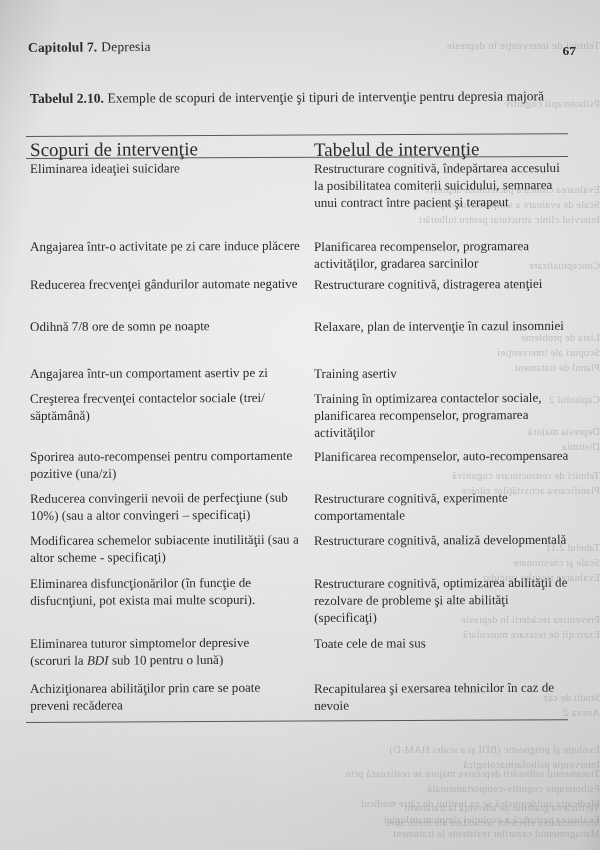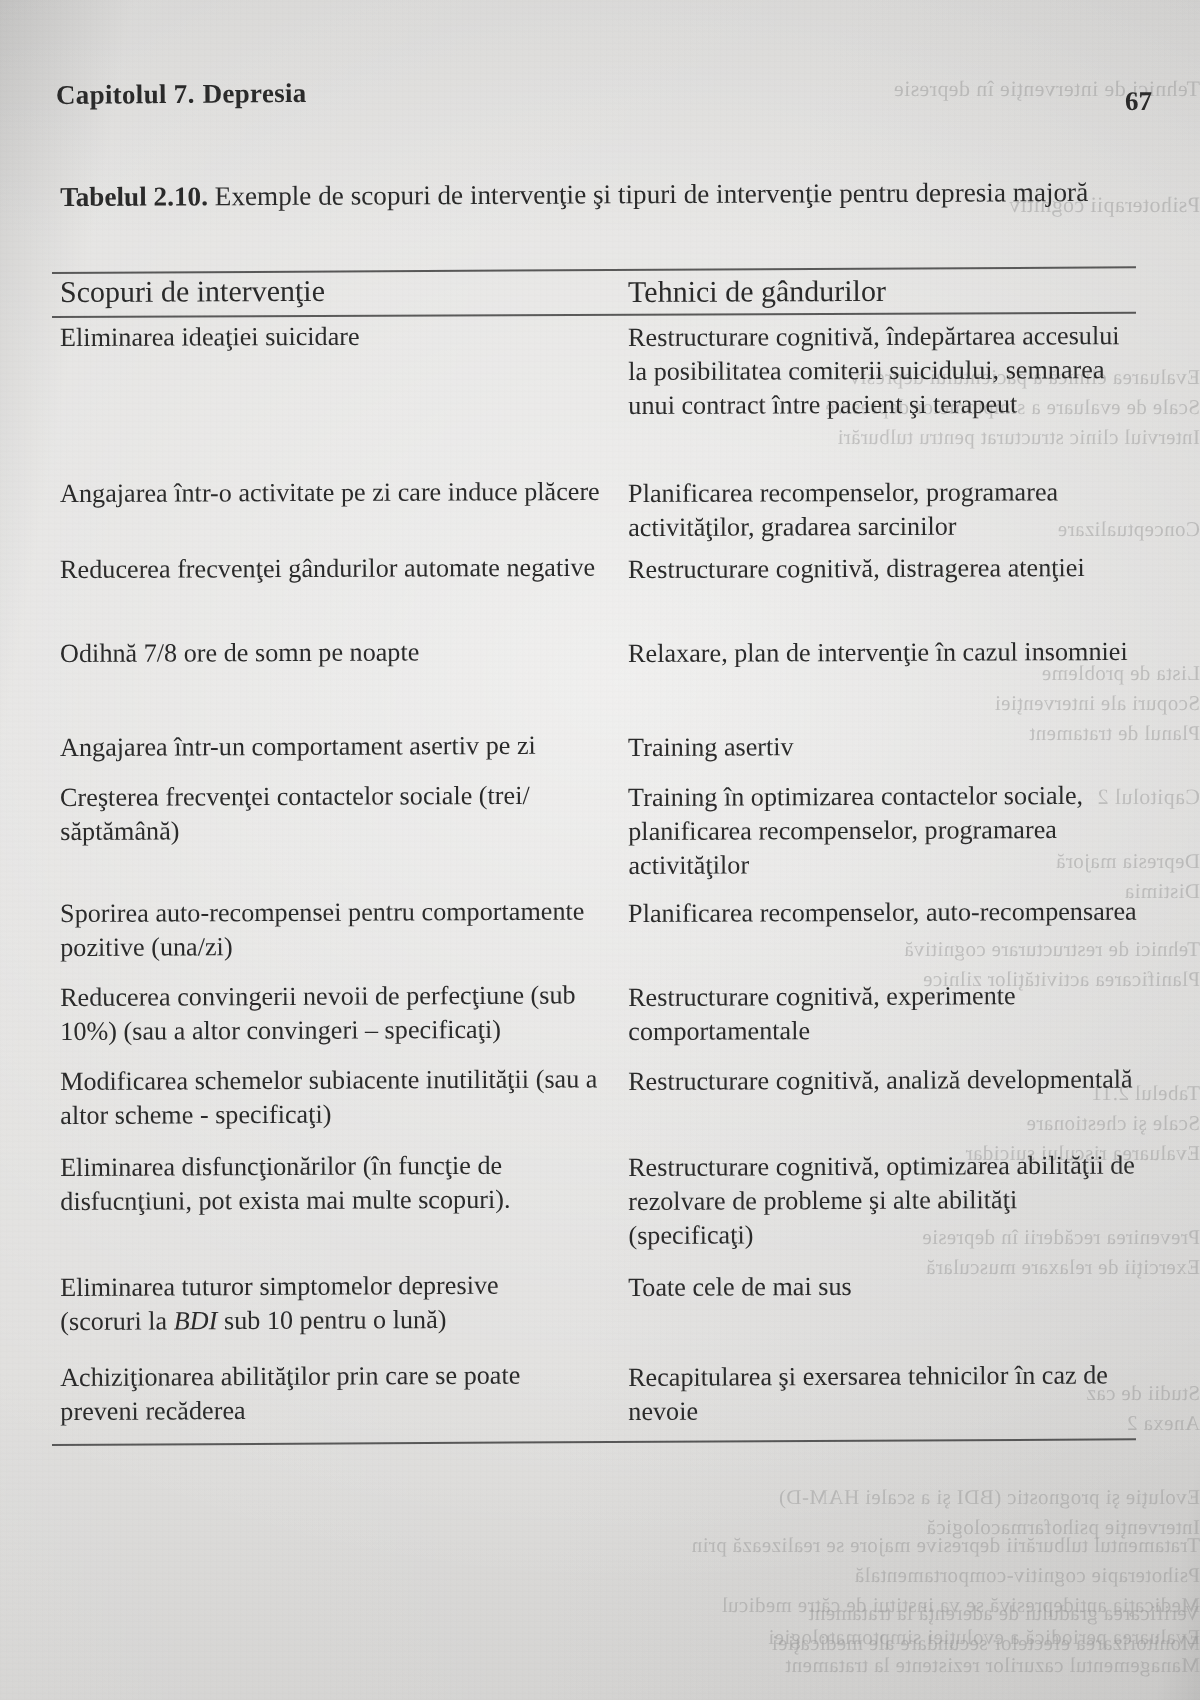--- a/index.html
+++ b/index.html
@@ -65,21 +65,21 @@
     top: 40px;
     font-size: 13.5px;
     letter-spacing: 0.15px;
     transform: rotate(-0.5deg);
     transform-origin: left center;
   }
   .running-head .chap {
     font-weight: bold;
   }
   .running-head .chap-title {
-    font-weight: bold;
+    font-weight: normal;
     margin-left: 4px;
     text-align: right;
   }
 
   .folio {
     position: absolute;
     right: 24px;
     top: 43px;
     font-size: 13.5px;
     font-weight: bold;
@@ -103,21 +103,21 @@
     border-top: 1.4px solid #444;
     opacity: 0.88;
   }
   #rule-top    { left: 26px; top: 136px; width: 542px; transform: rotate(-0.30deg); transform-origin: left center; }
   #rule-header { left: 26px; top: 158px; width: 542px; transform: rotate(-0.22deg); transform-origin: left center; }
   #rule-bottom { left: 26px; top: 722px; width: 542px; border-top-width: 1.8px; transform: rotate(-0.30deg); transform-origin: left center; }
 
   .col-head {
     position: absolute;
     top: 139px;
-    font-size: 15px;
+    font-size: 19px;
     transform: rotate(-0.25deg);
     transform-origin: left top;
   }
   #head-goals { left: 30px; }
   #head-techs { left: 314px; }
 
   #table-body {
     position: absolute;
     left: 0;
     top: 160px;
@@ -217,21 +217,21 @@
     <div class="folio">67</div>
 
     <div class="table-caption">
       <span class="lbl">Tabelul 2.10.</span>
       <span>Exemple de scopuri de intervenţie şi tipuri de intervenţie pentru depresia majoră</span>
     </div>
 
     <div class="rule" id="rule-top"></div>
 
     <div class="col-head" id="head-goals">Scopuri de intervenţie</div>
-    <div class="col-head" id="head-techs">Tehnici de gândurilor</div>
+    <div class="col-head" id="head-techs">Tabelul de intervenţie</div>
 
     <div class="rule" id="rule-header"></div>
 
     <div id="table-body">
         <div class="row">
           <div class="cell cell-goal" style="top: 0px; transform: rotate(-0.22deg); transform-origin: left top;">Eliminarea ideaţiei suicidare</div>
           <div class="cell cell-tech" style="top: 0px; transform: rotate(-0.22deg); transform-origin: left top;">Restructurare cognitivă, îndepărtarea accesului la posibilitatea comiterii suicidului, semnarea unui contract între pacient şi terapeut</div>
         </div>
         <div class="row">
           <div class="cell cell-goal" style="top: 78px; transform: rotate(-0.22deg); transform-origin: left top;">Angajarea într-o activitate pe zi care induce plăcere</div>

